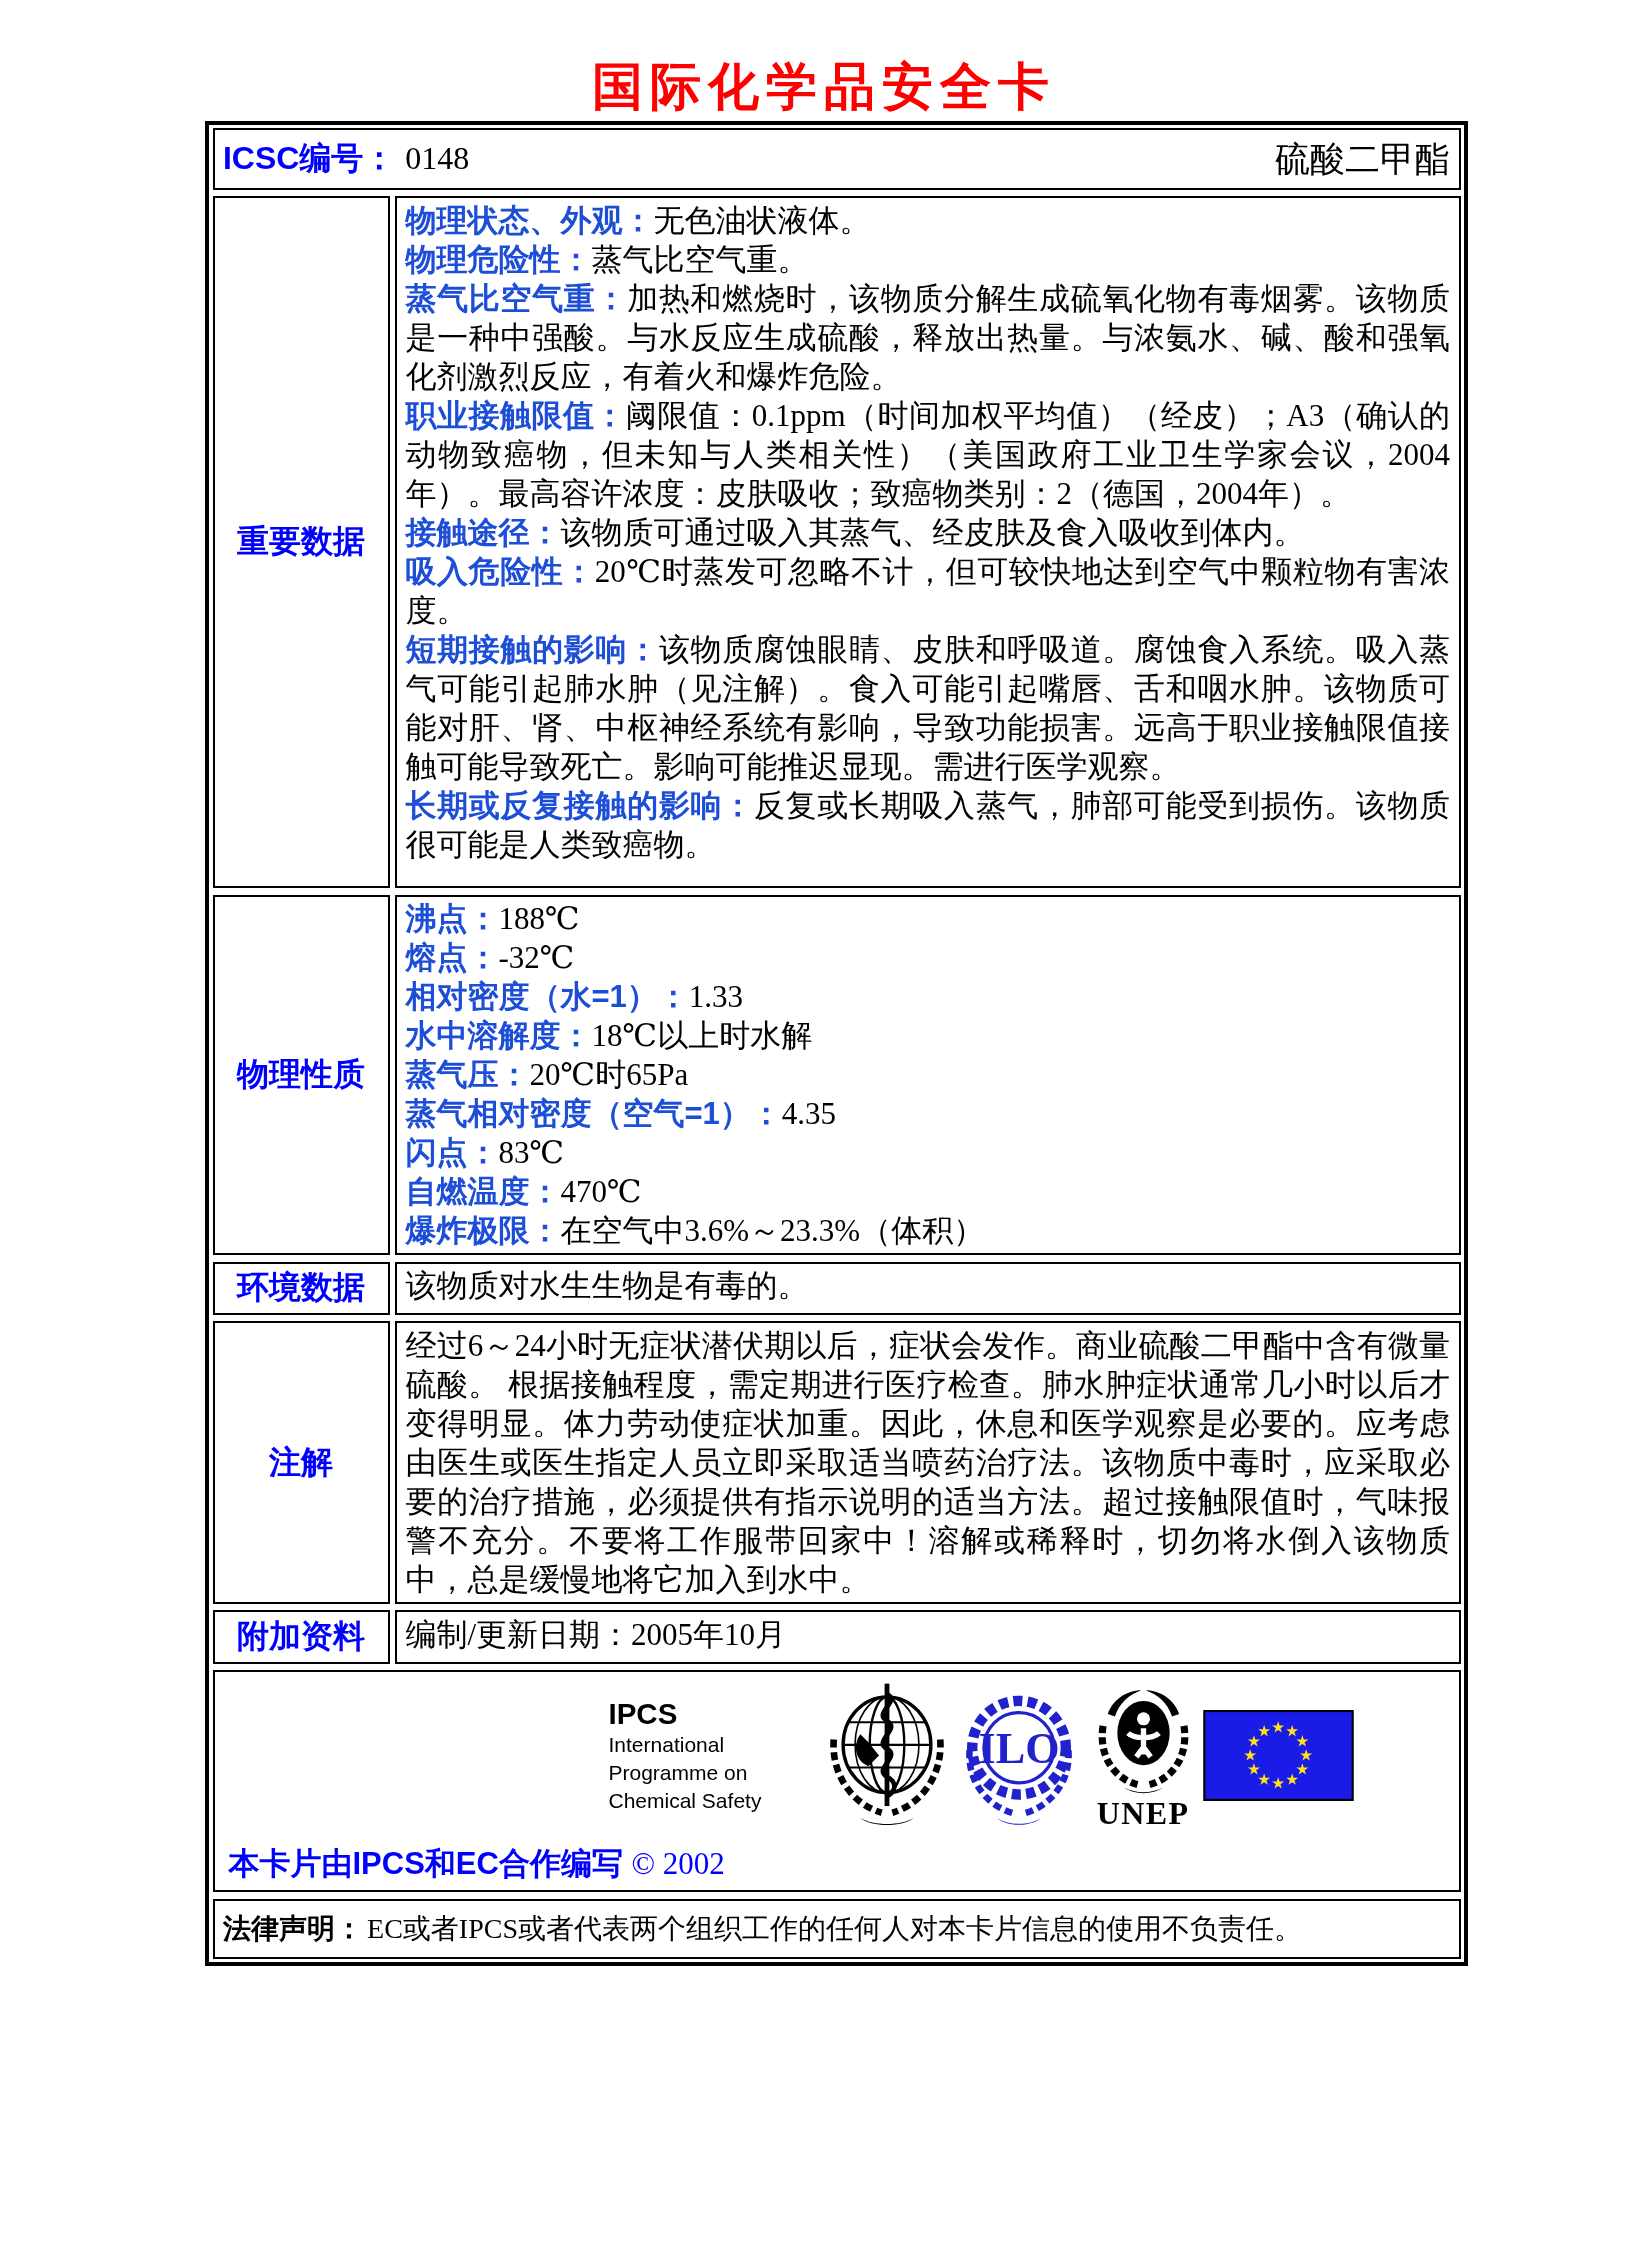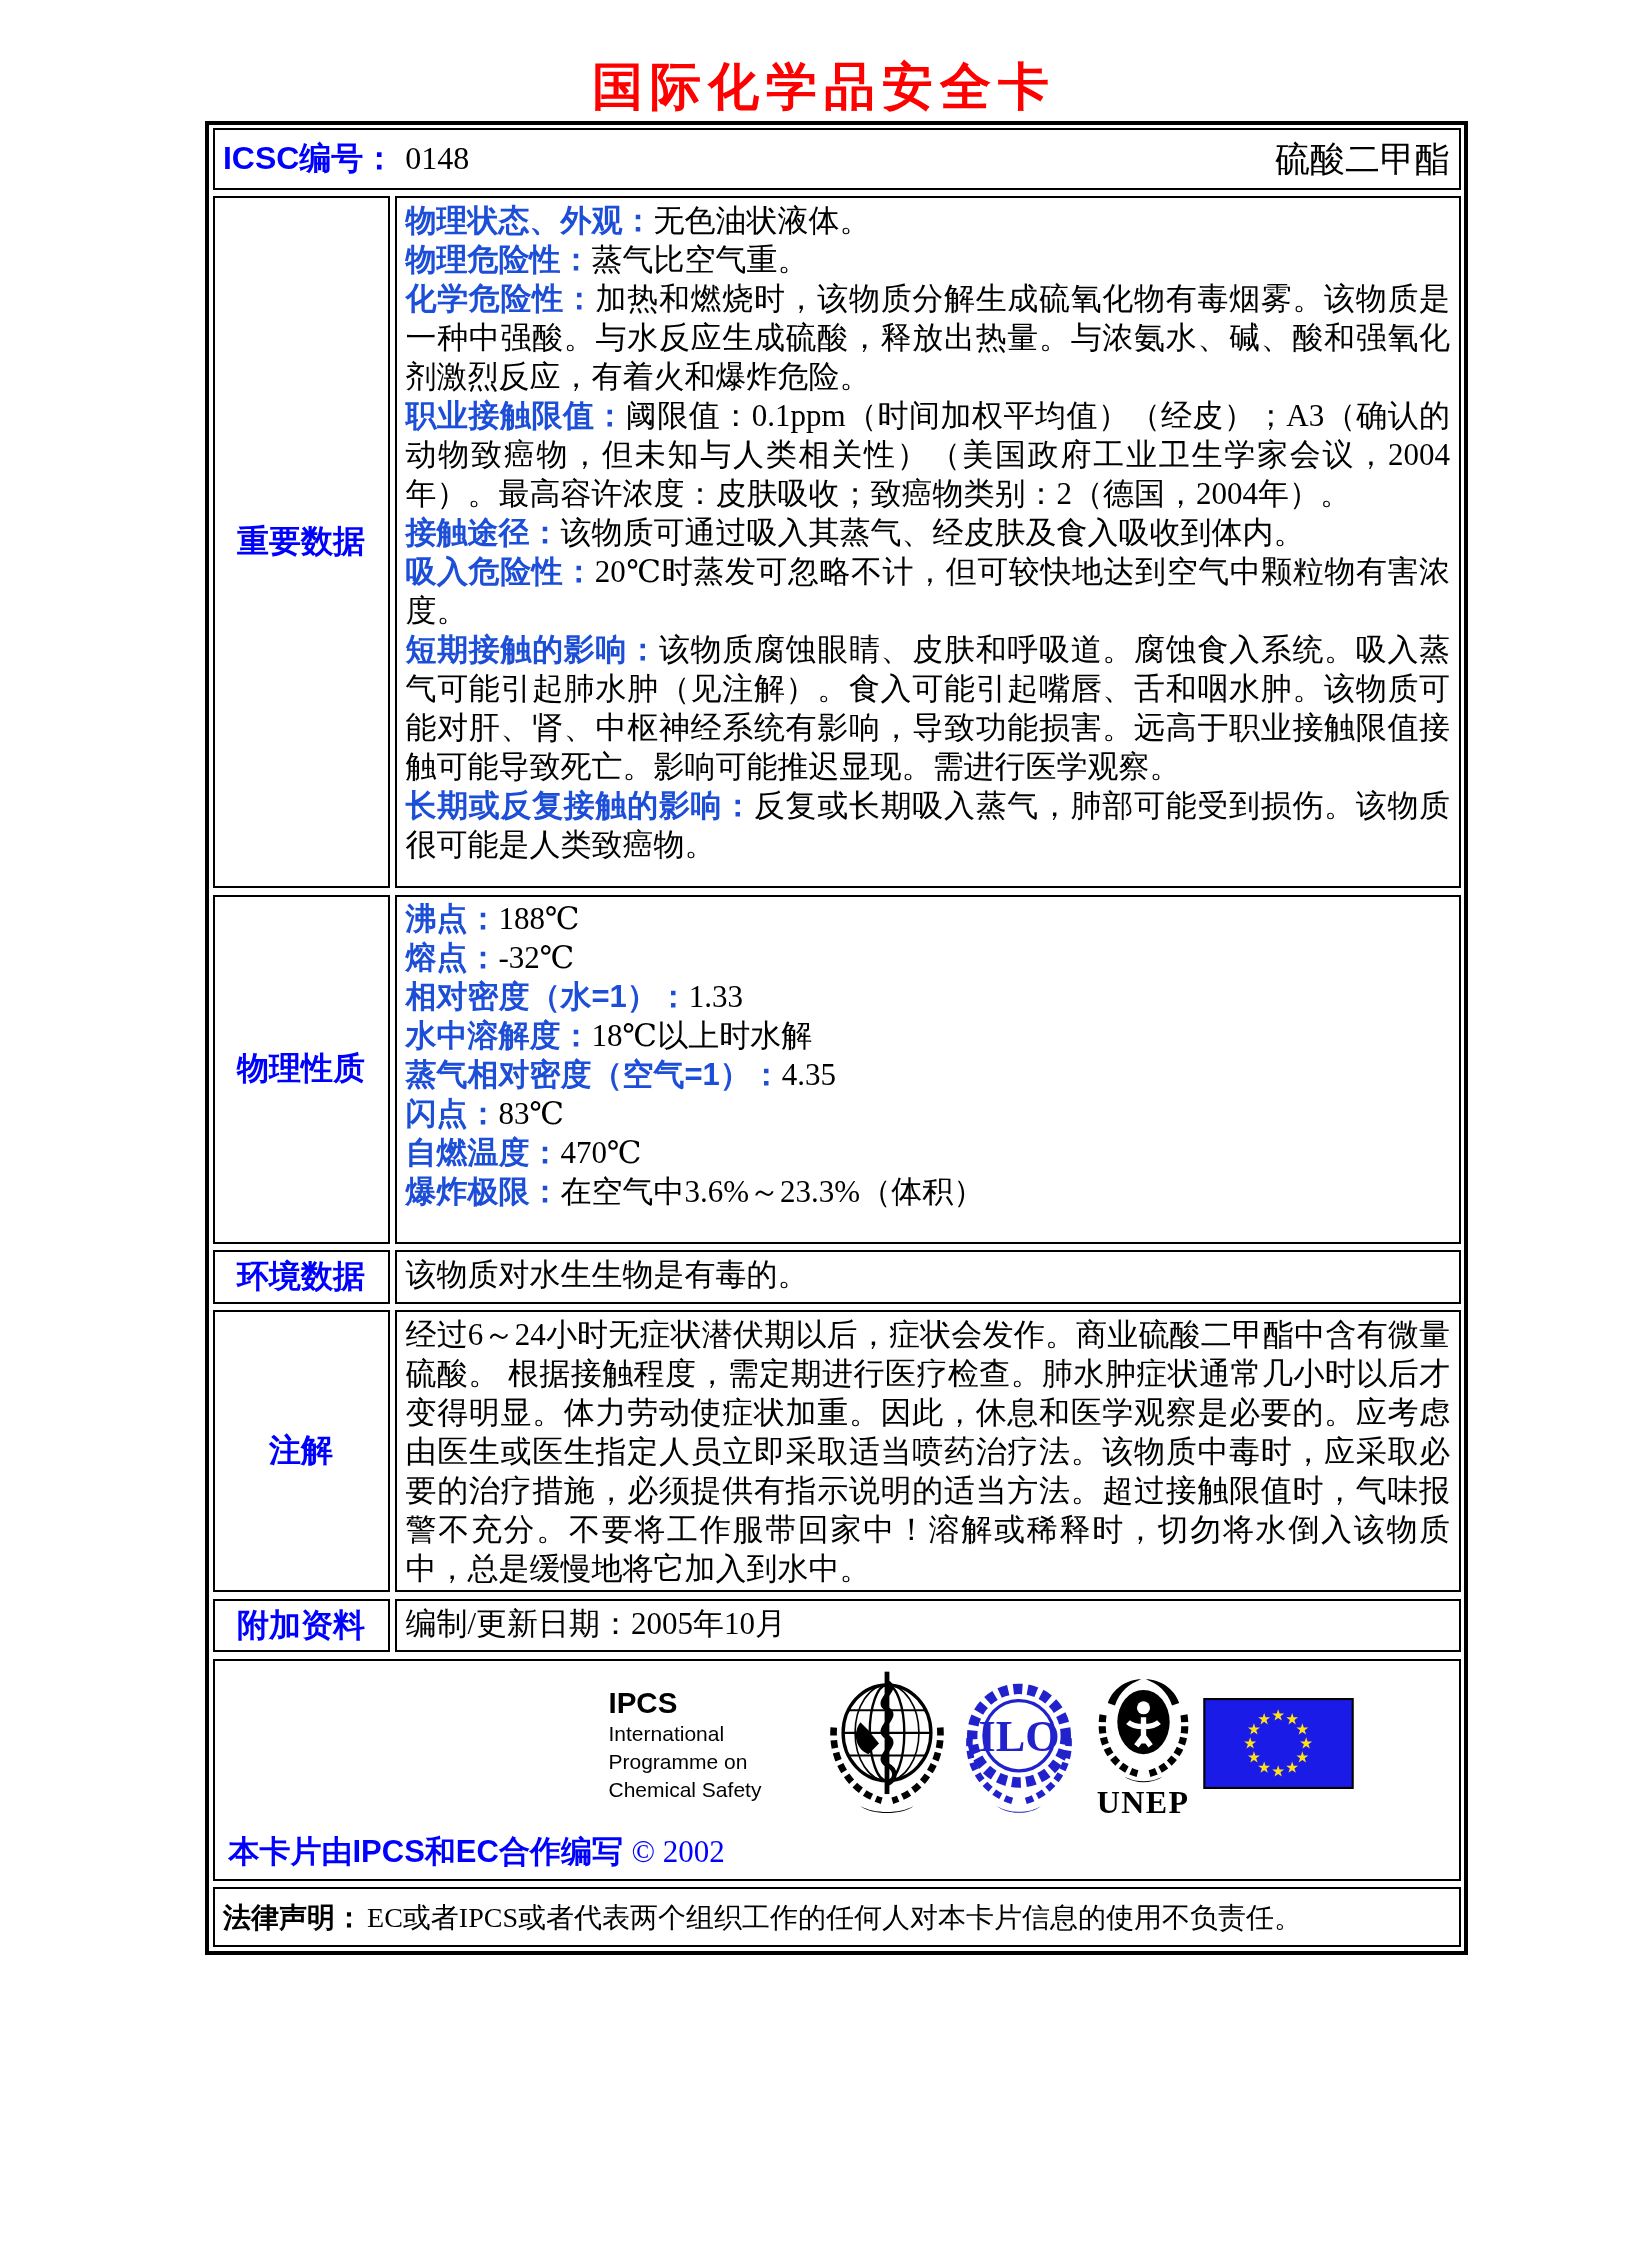--- a/index.html
+++ b/index.html
@@ -139,21 +139,21 @@
     <div class="row">
       <div class="cell label-cell h-imp">
         <span class="sec-label">重要数据</span>
       </div>
       <div class="cell content-cell h-imp">
 
           <p class="para"><span class="k">物理状态、外观：</span><span>无色油状液体。</span></p>
 
           <p class="para"><span class="k">物理危险性：</span><span>蒸气比空气重。</span></p>
 
-          <p class="para"><span class="k">化学危险性：</span><span>加热和燃烧时，该物质分解生成硫氧化物有毒烟雾。该物质是一种中强酸。与水反应生成硫酸，释放出热量。与浓氨水、碱、酸和强氧化剂激烈反应，有着火和爆炸危险。</span></p>
+          <p class="para"><span class="k">蒸气比空气重：</span><span>加热和燃烧时，该物质分解生成硫氧化物有毒烟雾。该物质是一种中强酸。与水反应生成硫酸，释放出热量。与浓氨水、碱、酸和强氧化剂激烈反应，有着火和爆炸危险。</span></p>
 
           <p class="para"><span class="k">职业接触限值：</span><span>阈限值：0.1ppm（时间加权平均值）（经皮）；A3（确认的动物致癌物，但未知与人类相关性）（美国政府工业卫生学家会议，2004年）。最高容许浓度：皮肤吸收；致癌物类别：2（德国，2004年）。</span></p>
 
           <p class="para"><span class="k">接触途径：</span><span>该物质可通过吸入其蒸气、经皮肤及食入吸收到体内。</span></p>
 
           <p class="para"><span class="k">吸入危险性：</span><span>20℃时蒸发可忽略不计，但可较快地达到空气中颗粒物有害浓度。</span></p>
 
           <p class="para"><span class="k">短期接触的影响：</span><span>该物质腐蚀眼睛、皮肤和呼吸道。腐蚀食入系统。吸入蒸气可能引起肺水肿（见注解）。食入可能引起嘴唇、舌和咽水肿。该物质可能对肝、肾、中枢神经系统有影响，导致功能损害。远高于职业接触限值接触可能导致死亡。影响可能推迟显现。需进行医学观察。</span></p>
 
           <p class="para"><span class="k">长期或反复接触的影响：</span><span>反复或长期吸入蒸气，肺部可能受到损伤。该物质很可能是人类致癌物。</span></p>
@@ -167,20 +167,21 @@
       <div class="cell content-cell h-phys">
 
           <p class="para"><span class="k">沸点：</span><span>188℃</span></p>
 
           <p class="para"><span class="k">熔点：</span><span>-32℃</span></p>
 
           <p class="para"><span class="k">相对密度（水=1）：</span><span>1.33</span></p>
 
           <p class="para"><span class="k">水中溶解度：</span><span>18℃以上时水解</span></p>
 
+          <p class="para"><span class="k">蒸气压：</span><span>20℃时65Pa</span></p>
 
           <p class="para"><span class="k">蒸气相对密度（空气=1）：</span><span>4.35</span></p>
 
           <p class="para"><span class="k">闪点：</span><span>83℃</span></p>
 
           <p class="para"><span class="k">自燃温度：</span><span>470℃</span></p>
 
           <p class="para"><span class="k">爆炸极限：</span><span>在空气中3.6%～23.3%（体积）</span></p>
         </div>
     </div>

